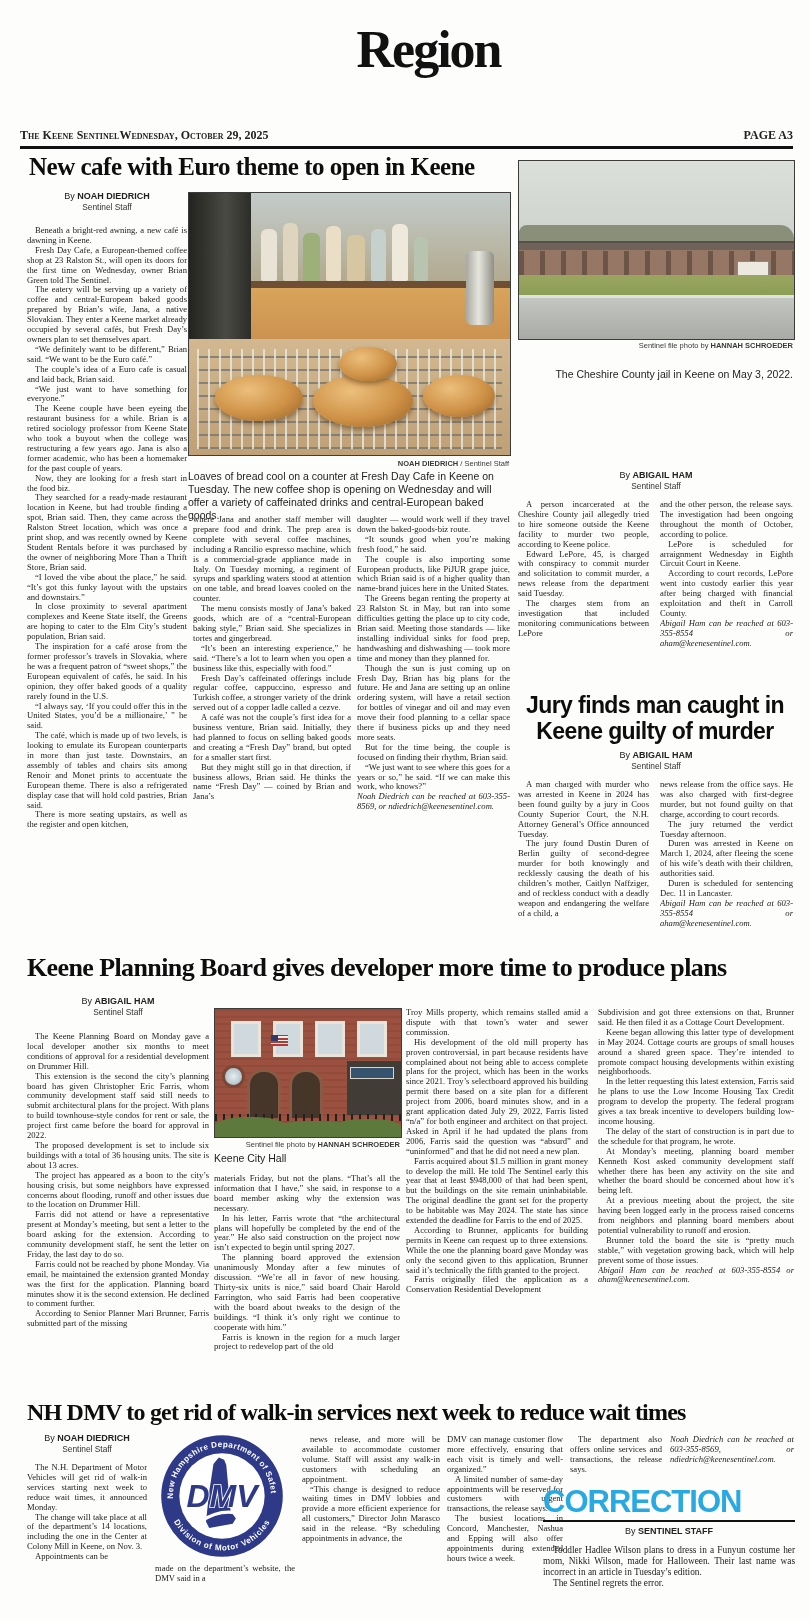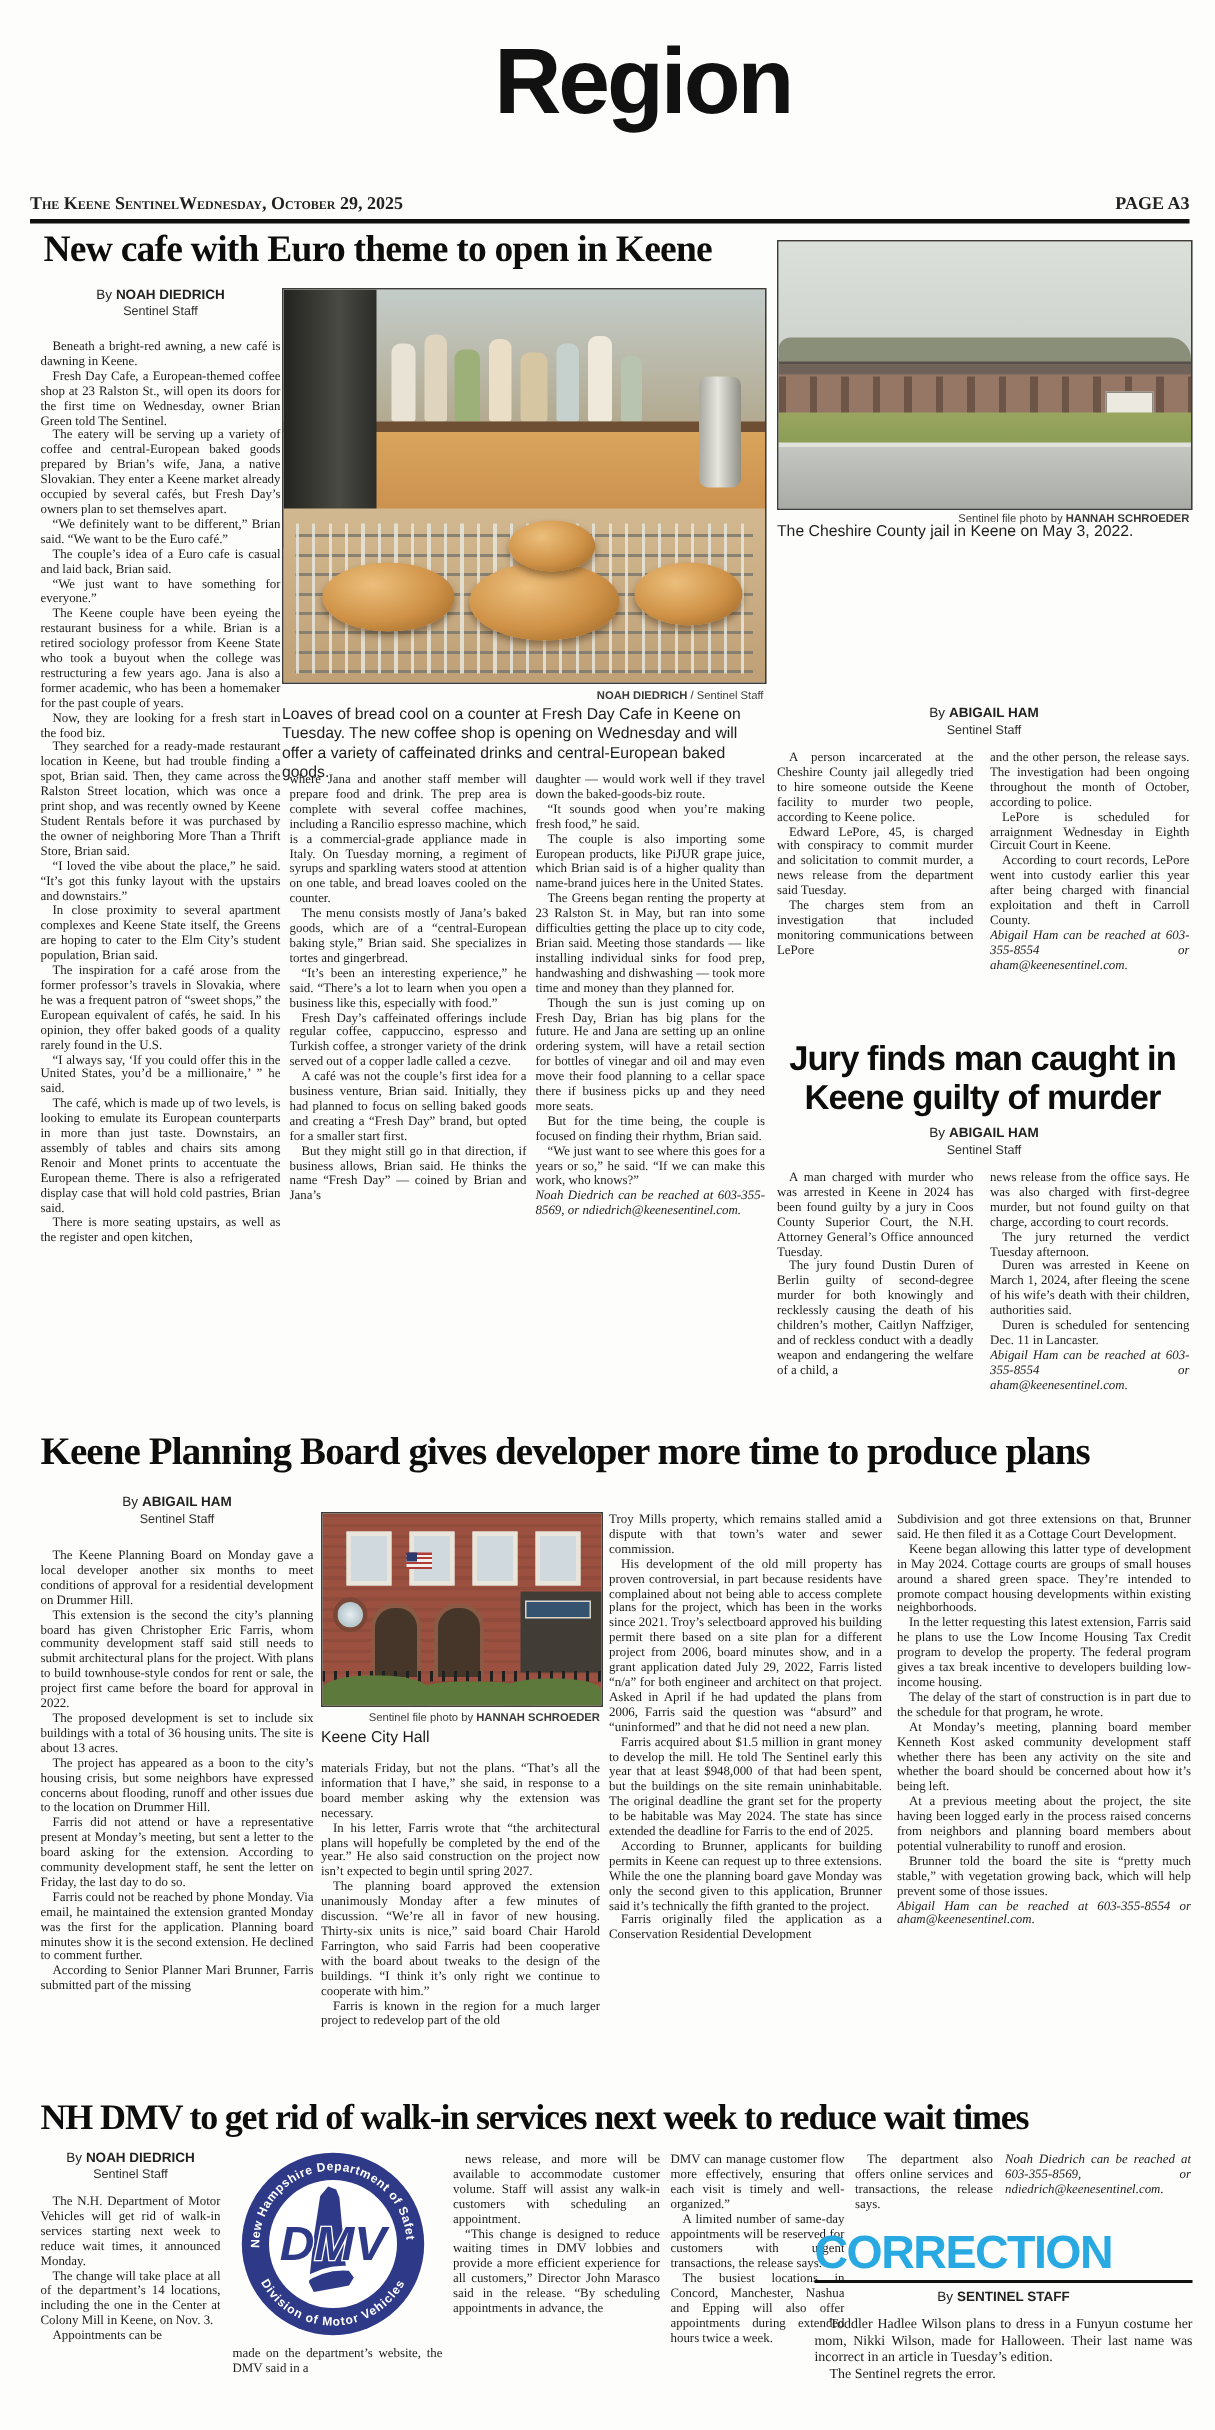--- a/index.html
+++ b/index.html
@@ -1,21 +1,21 @@
 <!DOCTYPE html>
 <html><head>
 <meta charset="utf-8">
 <style>
   html,body{margin:0;padding:0;background:#e8e8e4;}
   #page{position:relative;width:810px;height:1620px;background:#fdfdfb;margin:0 auto;
         font-family:"Liberation Serif",serif;color:#1b1b1b;overflow:hidden;}
 
   
   .region-title{position:absolute;top:24px;left:0;right:0;text-align:center;
-    font-family:Liberation Sans, sans-serif;font-weight:bold;font-size:62px;line-height:1;
+    font-family:Liberation Serif, serif;font-weight:bold;font-size:52px;line-height:1;
     letter-spacing:-2px;color:#111;margin-left:47px;}
   .masthead-row{position:absolute;top:128px;left:20px;right:17px;display:flex;align-items:baseline;
     font-family:"Liberation Serif",serif;font-variant:small-caps;font-weight:bold;font-size:12px;color:#222;}
   .masthead-row .date{margin-right:auto;font-family:Liberation Serif, serif;}
   .header-rule{position:absolute;top:146px;left:20px;right:17px;height:2.5px;background:#111;}
 
   
   .hl-serif{position:absolute;font-family:"Liberation Serif",serif;font-weight:bold;color:#0d0d0d;
     letter-spacing:-0.5px;white-space:nowrap;}
   .hl-wrap{white-space:normal;}
@@ -177,21 +177,21 @@
     <div class="jp-sky"></div>
     <div class="jp-trees"></div>
     <div class="jp-bldg"></div>
     <div class="jp-sign"></div>
     <div class="jp-lawn"></div>
     <div class="jp-road"></div>
   </div>
   <div class="credit" style="left:518px;top:341px;width:275px;">
     <span>Sentinel file photo by </span><b>HANNAH SCHROEDER</b>
   </div>
-  <div class="caption" style="left:518px;top:348px;width:275px;">The Cheshire County jail in Keene on May 3, 2022.</div>
+  <div class="caption" style="left:518px;top:368px;width:275px;text-align:right;">The Cheshire County jail in Keene on May 3, 2022.</div>
 
   <div class="byline" style="left:518px;top:470px;width:276px;">
     <span>By</span>
     <span class="who">ABIGAIL HAM</span><br>
     <span class="org">Sentinel Staff</span>
   </div>
   <div class="body-col" style="left:518px;top:500px;width:131px;height:170px;">
       <p>A person incarcerated at the Cheshire County jail allegedly tried to hire someone outside the Keene facility to murder two people, according to Keene police.</p>
       <p>Edward LePore, 45, is charged with conspiracy to commit murder and solicitation to commit murder, a news release from the department said Tuesday.</p>
       <p>The charges stem from an investigation that included monitoring communications between LePore</p>

